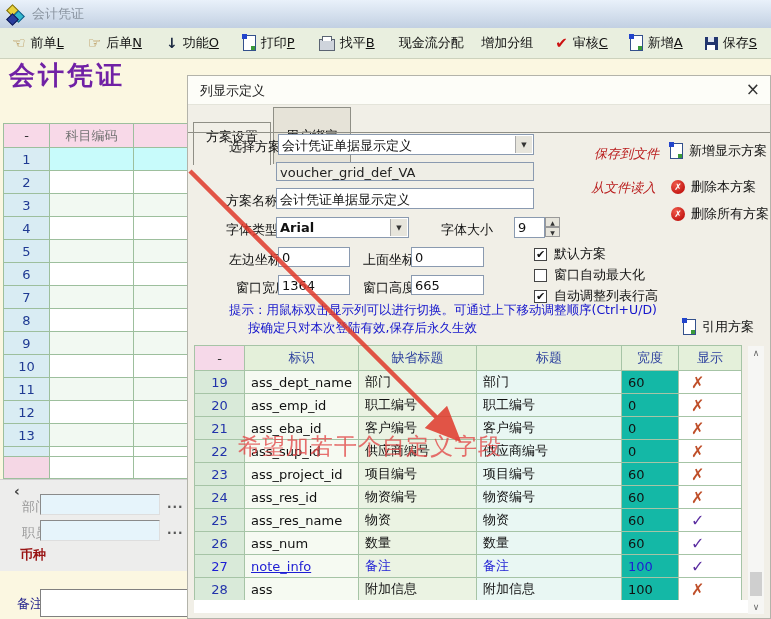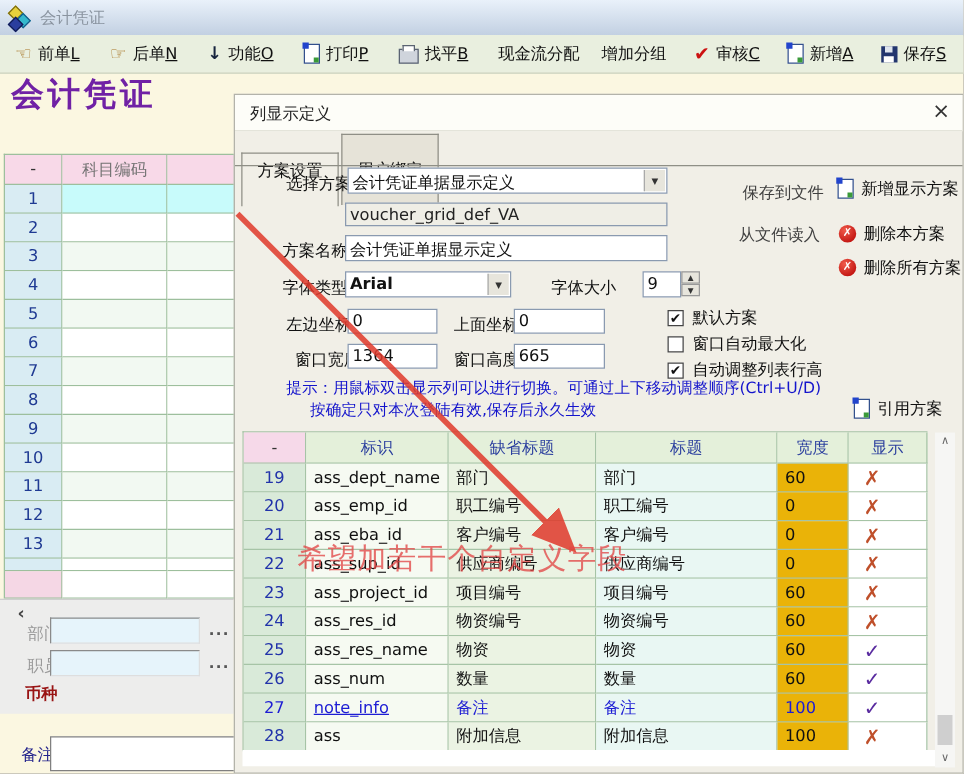--- a/index.html
+++ b/index.html
@@ -82,34 +82,34 @@
   .field.ro{background:#efeee6;color:#222;}
   .combo-arrow{position:absolute;right:1px;top:1px;bottom:1px;width:16px;background:#e7e5dc;border-left:1px solid #aaa;
     color:#333;font-size:7px;display:flex;align-items:center;justify-content:center;}
   .spinner{position:absolute;width:15px;height:21px;}
   .spin-btn{position:absolute;left:0;width:15px;height:10px;background:#e7e5dc;border:1px solid #999;box-sizing:border-box;
     font-size:6px;color:#333;display:flex;align-items:center;justify-content:center;}
   .cb-row{position:absolute;display:flex;align-items:center;gap:7px;}
   .cb-box{width:13px;height:13px;background:#fff;border:1px solid #444;box-sizing:border-box;
     font-size:11px;line-height:11px;text-align:center;color:#111;font-weight:bold;}
   .hint{position:absolute;color:#1414cc;font-size:12.5px;white-space:nowrap;}
-  .side-link{position:absolute;font-size:13px;color:#404040;white-space:nowrap;}
+  .side-link{position:absolute;font-size:13px;color:#b91c1c;white-space:nowrap;font-style:italic;}
   .icon-btn{position:absolute;display:flex;align-items:center;gap:6px;font-size:13px;white-space:nowrap;}
   
   .dtable{position:absolute;left:6px;top:269px;border-left:1px solid #a6c4a6;border-top:1px solid #a6c4a6;}
   .d-row{display:flex;}
   .d-cell{border-right:1px solid #a6c4a6;border-bottom:1px solid #a6c4a6;box-sizing:border-box;height:23px;
     display:flex;align-items:center;padding:0 6px;font-size:13px;white-space:nowrap;overflow:hidden;}
   .d-head .d-cell{height:25px;background:#e4f0da;color:#2b3f9e;justify-content:center;padding:0;}
   .d-head .col-num{background:#f6d9e9;color:#333;}
   .col-num{width:50px;justify-content:center;background:#d9ead9;color:#2233aa;padding:0;}
   .col-id{width:114px;background:#f6faf2;}
   .col-def{width:118px;background:#ebf3e3;}
   .col-title{width:145px;background:#e9f7f3;}
-  .col-w{width:57px;background:#eab308;}
+  .col-w{width:57px;background:#14b8a6;}
   .col-mark{width:63px;background:#fff;justify-content:flex-start;padding-left:12px;}
   .cell-mark{font-size:16px;font-weight:bold;}
   .cell-mark[data-mark="✗"]{color:#bf4f2a;}
   .cell-mark[data-mark="✓"]{color:#5a2ca0;}
   .d-row.current .d-cell{color:#1d1dd4;}
   .d-row.current .col-id{text-decoration:underline;}
   
   .vscroll{position:absolute;left:560px;top:270px;width:16px;height:268px;background:#f6f6f4;}
   .vs-arrow{position:absolute;left:0;width:16px;height:14px;color:#666;font-size:9px;text-align:center;line-height:14px;}
   .vs-up{top:0;}

